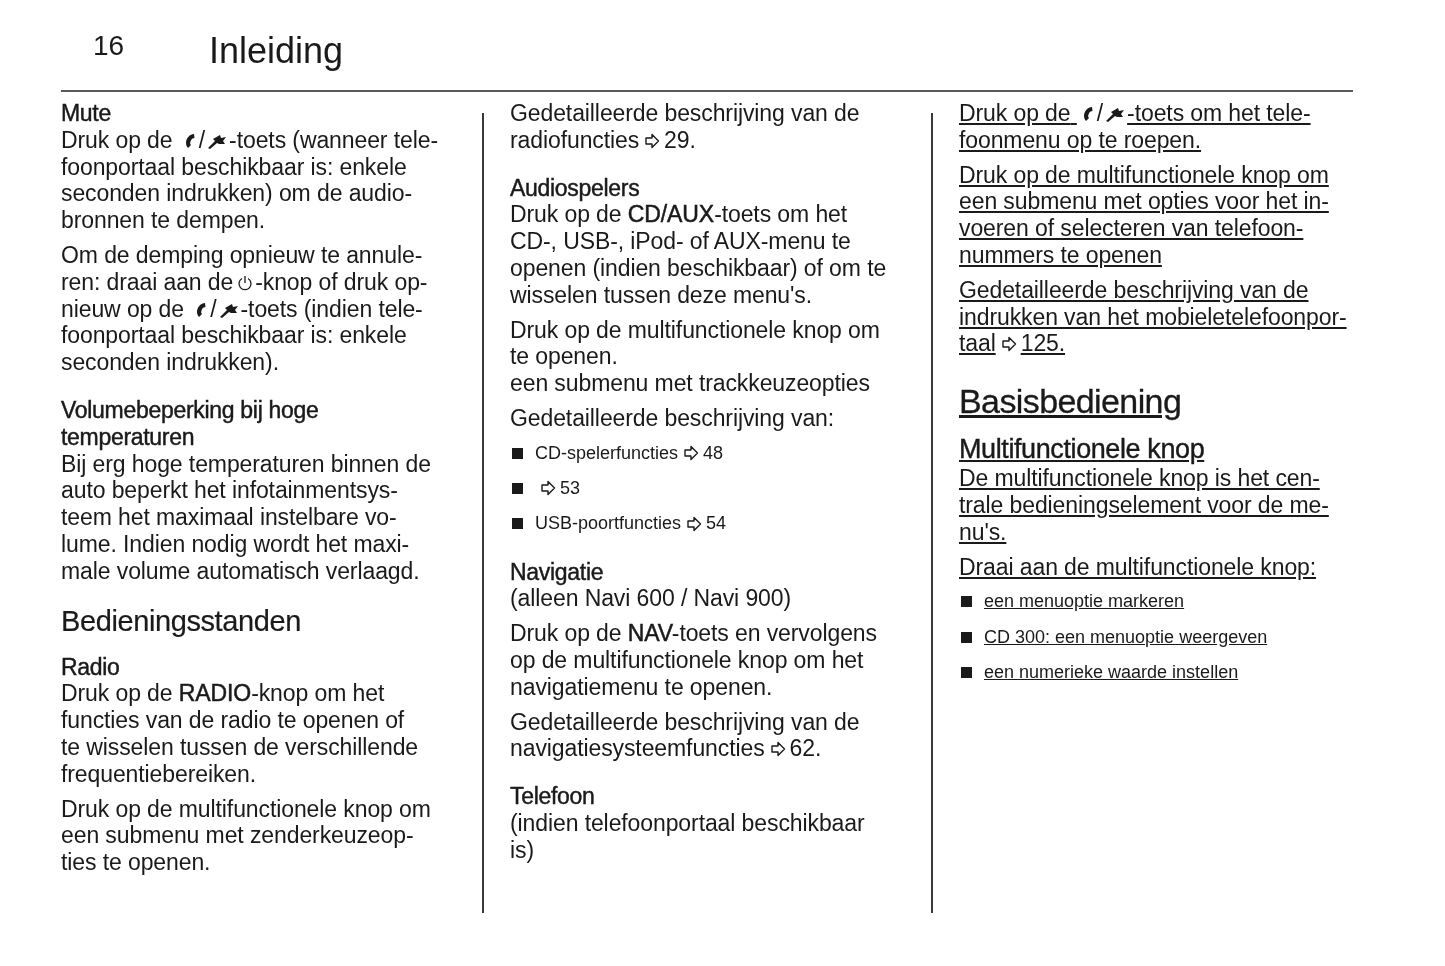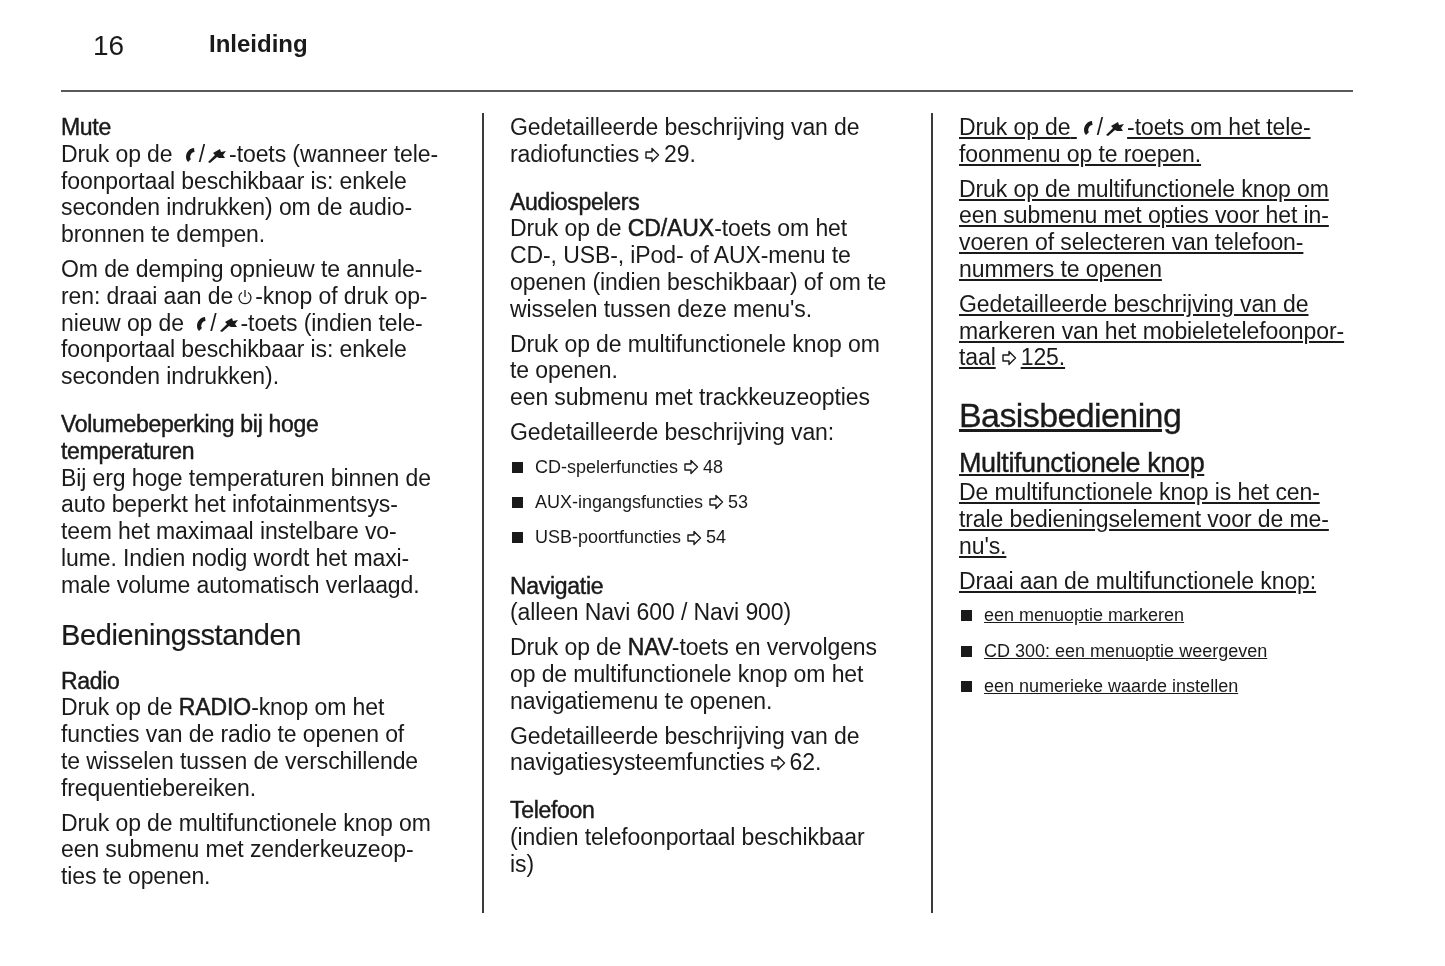--- a/index.html
+++ b/index.html
@@ -2,24 +2,24 @@
 <html><head>
 <meta charset="utf-8">
 <style>
   html, body { margin: 0; padding: 0; background: #ffffff; }
   body {
     width: 1445px; height: 966px; position: relative; overflow: hidden;
     font-family: "Liberation Sans", sans-serif; color: #1a1a1a;
   }
   .page-header { position: absolute; left: 69px; top: 28px; width: 1292px; height: 40px; margin-left: 24px; }
   .page-number { position: absolute; left: 0; top: 2px; font-size: 28px; color: #1a1a1a; }
-  .chapter-title { position: absolute; left: 116px; top: 2px; font-size: 24px; color: #1a1a1a; font-weight: bold; }
+  .chapter-title { position: absolute; left: 116px; top: 2px; font-size: 36px; color: #1a1a1a; }
   .header-rule { position: absolute; left: 61px; top: 90px; width: 1292px; height: 2px; background: #5a5a5a; }
   .col-divider { position: absolute; top: 113px; width: 1.5px; height: 800px; background: #3a3a3a; }
-  .column { position: absolute; top: 114px; width: 410px; }
+  .column { position: absolute; top: 100px; width: 410px; }
   .col1 { left: 61px; }
   .col2 { left: 510px; }
   .col3 { left: 959px; text-decoration: underline; }
   .line { font-size: 23px; line-height: 26.8px; white-space: nowrap; letter-spacing: -0.1px; }
   .h3 { font-size: 23px; line-height: 26.8px; white-space: nowrap; letter-spacing: -0.3px; font-weight: normal; -webkit-text-stroke: 0.45px #1a1a1a; }
   .h2 { font-size: 29px; line-height: 34px; white-space: nowrap; letter-spacing: -0.4px; -webkit-text-stroke: 0.2px #1a1a1a; }
   .h2big { font-size: 34px; line-height: 40px; white-space: nowrap; letter-spacing: -0.6px; -webkit-text-stroke: 0.3px #1a1a1a; }
   .h2mid { font-size: 27px; line-height: 32px; white-space: nowrap; letter-spacing: -0.4px; -webkit-text-stroke: 0.4px #1a1a1a; }
   .strong { -webkit-text-stroke: 0.5px #1a1a1a; }
   .gap-s { height: 8px; }
@@ -137,21 +137,20 @@
     <div class="bullet">
       <span class="sq"></span>
       <span>CD-spelerfuncties</span>
         <svg class="ref-icon" viewBox="0 0 18 18">
           <path d="M3 6 H9 V2.5 L15.5 9 L9 15.5 V12 H3 Z" fill="none" stroke="#1a1a1a" stroke-width="1.4" stroke-linejoin="round"></path>
         </svg>
         <span>48</span>
     </div>
     <div class="bullet">
       <span class="sq"></span>
-      <span>AUX-ingangsfuncties</span>
         <svg class="ref-icon" viewBox="0 0 18 18">
           <path d="M3 6 H9 V2.5 L15.5 9 L9 15.5 V12 H3 Z" fill="none" stroke="#1a1a1a" stroke-width="1.4" stroke-linejoin="round"></path>
         </svg>
         <span>53</span>
     </div>
     <div class="bullet">
       <span class="sq"></span>
       <span>USB-poortfuncties</span>
         <svg class="ref-icon" viewBox="0 0 18 18">
           <path d="M3 6 H9 V2.5 L15.5 9 L9 15.5 V12 H3 Z" fill="none" stroke="#1a1a1a" stroke-width="1.4" stroke-linejoin="round"></path>
@@ -198,21 +197,21 @@
         </svg><span>-toets om het tele-</span>
     </div>
     <div class="line">foonmenu op te roepen.</div>
     <div class="gap-s"></div>
     <div class="line">Druk op de multifunctionele knop om</div>
     <div class="line">een submenu met opties voor het in-</div>
     <div class="line">voeren of selecteren van telefoon-</div>
     <div class="line">nummers te openen</div>
     <div class="gap-s"></div>
     <div class="line">Gedetailleerde beschrijving van de</div>
-    <div class="line">markeren van het mobieletelefoonpor-</div>
+    <div class="line">indrukken van het mobieletelefoonpor-</div>
     <div class="line">
       <span>taal</span><svg class="ref-icon" viewBox="0 0 18 18">
           <path d="M3 6 H9 V2.5 L15.5 9 L9 15.5 V12 H3 Z" fill="none" stroke="#1a1a1a" stroke-width="1.4" stroke-linejoin="round"></path>
         </svg><span>125.</span>
     </div>
   </section>
 
   <div style="height:24px"></div>
   <div class="h2big">Basisbediening</div>
   <div style="height:12px"></div>

